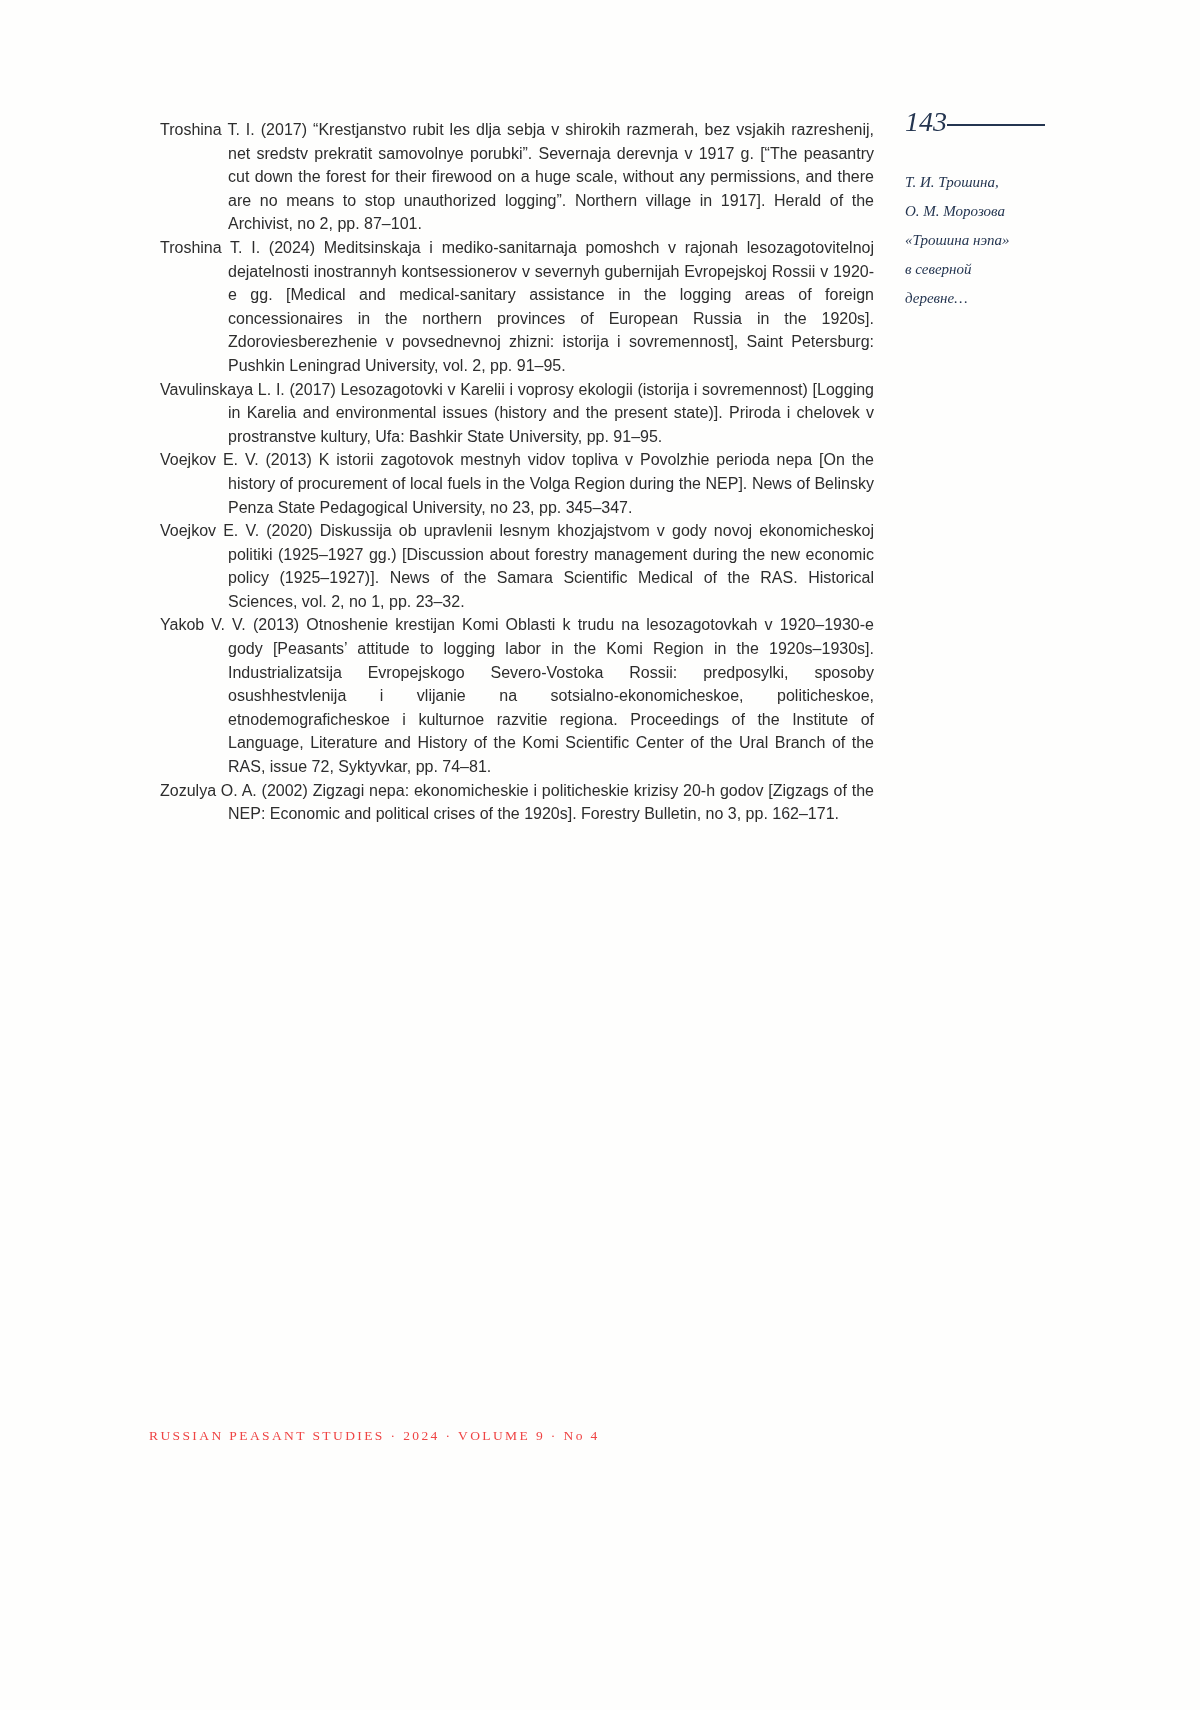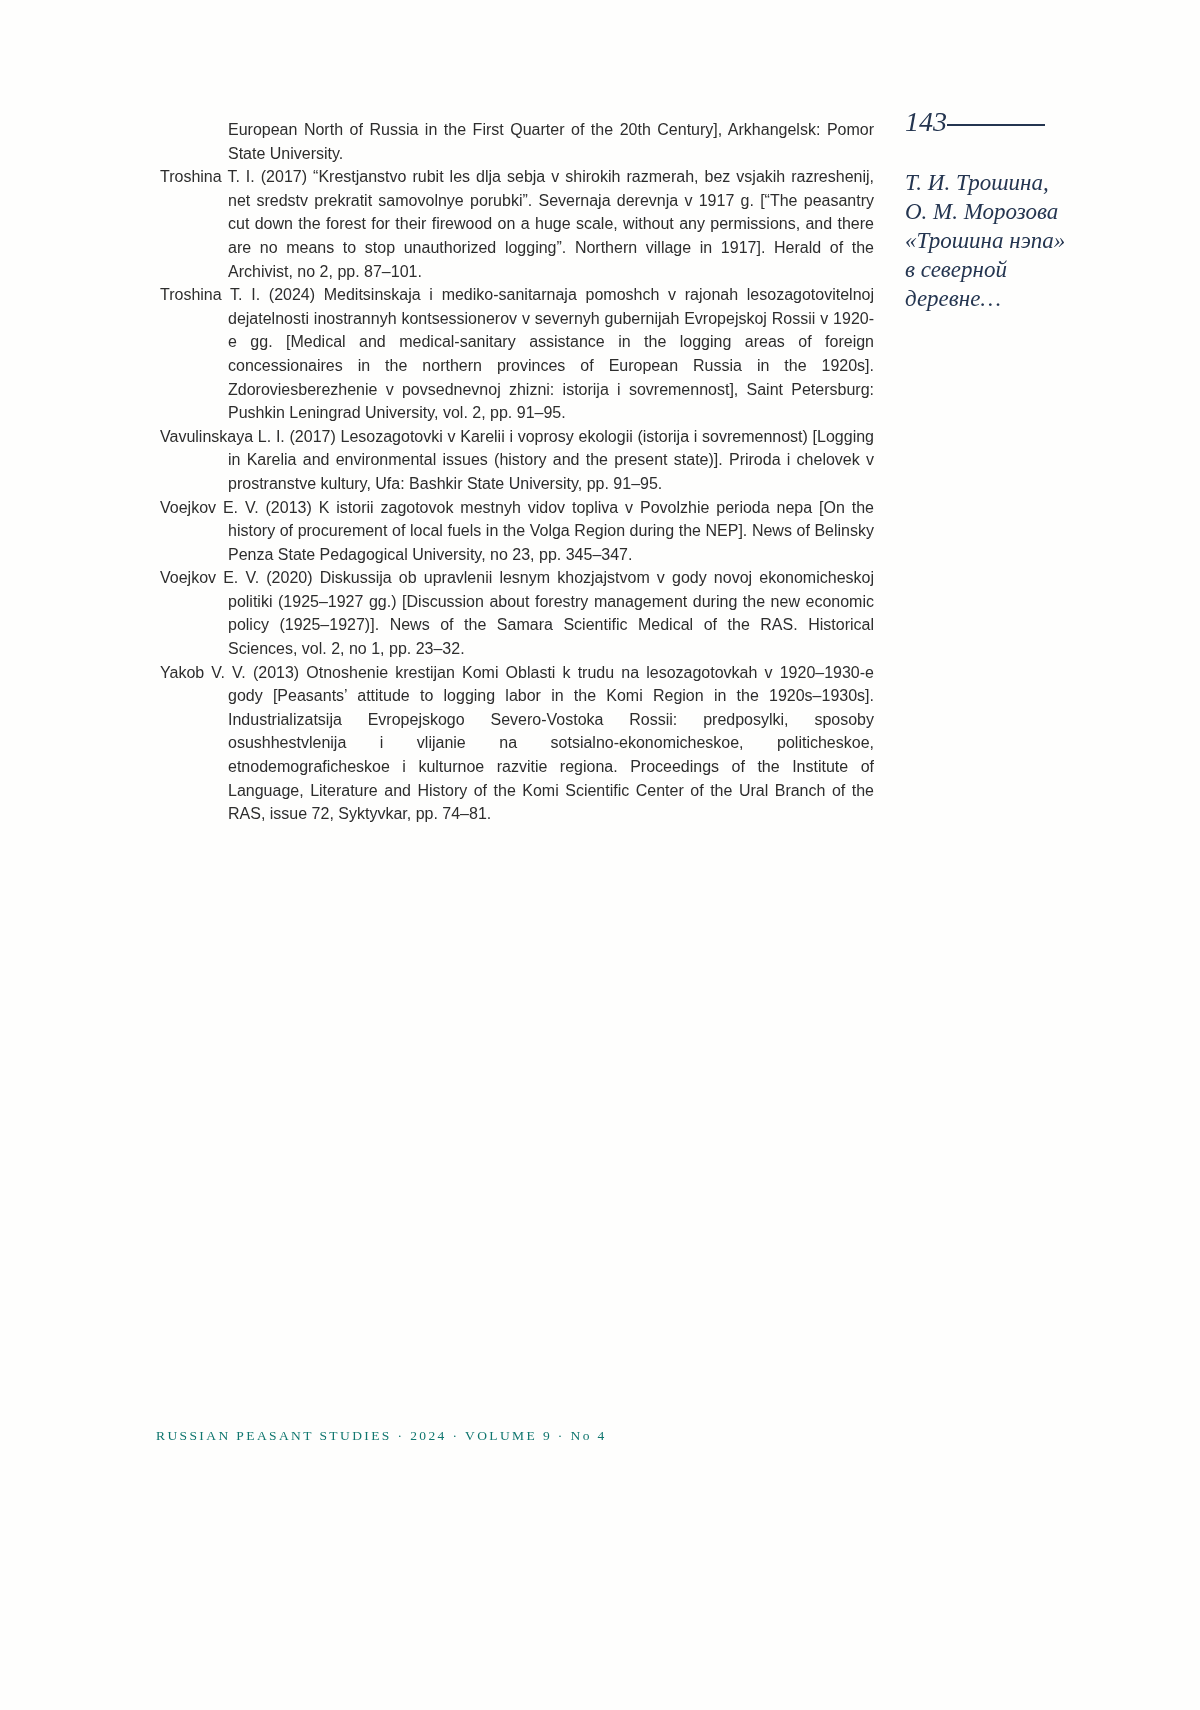--- a/index.html
+++ b/index.html
@@ -53,32 +53,32 @@
     background: #243550;
     margin-top: 6px;
   }
   
   .sidebar {
     position: absolute;
     left: 905px; top: 168px;
     width: 170px;
     font-family: "Liberation Serif", serif;
     font-style: italic;
-    font-size: 23px;
+    font-size: 15px;
     line-height: 29px;
     color: #243550;
   }
   
   .footer {
     position: absolute;
-    left: 156px; top: 1428px;
+    left: 149px; top: 1428px;
     font-family: "Liberation Serif", serif;
     font-size: 13.5px;
     letter-spacing: 2.4px;
-    color: #0f766e;
+    color: #ef4444;
     white-space: nowrap;
   }
 </style>
 </head>
 <body>
 
 <div class="page">
 
   <div class="pagehead">
     <span class="pagenum">143</span>
@@ -89,24 +89,24 @@
 
   <div>Т. И. Трошина,</div>
       <div>О. М. Морозова</div>
       <div>«Трошина нэпа»</div>
       <div>в северной</div>
       <div>деревне…</div>
     </aside>
 
   <main class="references">
 
-  <p class="ref cont"><span>European North of Russia in the First Quarter of the 20th Century], Arkhangelsk: Pomor State University.</span></p>
       <p class="ref"><span>Troshina T. I. (2017) “Krestjanstvo rubit les dlja sebja v shirokih razmerah, bez vsjakih razreshenij, net sredstv prekratit samovolnye porubki”. </span><span class="it">Severnaja derevnja v 1917 g.</span><span> [“The peasantry cut down the forest for their firewood on a huge scale, without any permissions, and there are no means to stop unauthorized logging”. Northern village in 1917]. </span><span class="it">Herald of the Archivist</span><span>, no 2, pp. 87–101.</span></p>
       <p class="ref"><span>Troshina T. I. (2024) Meditsinskaja i mediko-sanitarnaja pomoshch v rajonah lesozagotovitelnoj dejatelnosti inostrannyh kontsessionerov v severnyh gubernijah Evropejskoj Rossii v 1920-e gg. [Medical and medical-sanitary assistance in the logging areas of foreign concessionaires in the northern provinces of European Russia in the 1920s]. </span><span class="it">Zdoroviesberezhenie v povsednevnoj zhizni: istorija i sovremennost</span><span>], Saint Petersburg: Pushkin Leningrad University, vol. 2, pp. 91–95.</span></p>
       <p class="ref"><span>Vavulinskaya L. I. (2017) Lesozagotovki v Karelii i voprosy ekologii (istorija i sovremennost) [Logging in Karelia and environmental issues (history and the present state)]. </span><span class="it">Priroda i chelovek v prostranstve kultury</span><span>, Ufa: Bashkir State University, pp. 91–95.</span></p>
       <p class="ref"><span>Voejkov E. V. (2013) K istorii zagotovok mestnyh vidov topliva v Povolzhie perioda nepa [On the history of procurement of local fuels in the Volga Region during the NEP]. </span><span class="it">News of Belinsky Penza State Pedagogical University</span><span>, no 23, pp. 345–347.</span></p>
       <p class="ref"><span>Voejkov E. V. (2020) Diskussija ob upravlenii lesnym khozjajstvom v gody novoj ekonomicheskoj politiki (1925–1927 gg.) [Discussion about forestry management during the new economic policy (1925–1927)]. </span><span class="it">News of the Samara Scientific Medical of the RAS. Historical Sciences</span><span>, vol. 2, no 1, pp. 23–32.</span></p>
       <p class="ref"><span>Yakob V. V. (2013) Otnoshenie krestijan Komi Oblasti k trudu na lesozagotovkah v 1920–1930-e gody [Peasants’ attitude to logging labor in the Komi Region in the 1920s–1930s]. Industrializatsija Evropejskogo Severo-Vostoka Rossii: predposylki, sposoby osushhestvlenija i vlijanie na sotsialno-ekonomicheskoe, politicheskoe, etnodemograficheskoe i kulturnoe razvitie regiona. </span><span class="it">Proceedings of the Institute of Language, Literature and History of the Komi Scientific Center of the Ural Branch of the RAS</span><span>, issue 72, Syktyvkar, pp. 74–81.</span></p>
+      <p class="ref"><span>Zozulya O. A. (2002) Zigzagi nepa: ekonomicheskie i politicheskie krizisy 20-h godov [Zigzags of the NEP: Economic and political crises of the 1920s]. </span><span class="it">Forestry Bulletin</span><span>, no 3, pp. 162–171.</span></p>
     </main>
 
   <div class="footer">RUSSIAN PEASANT STUDIES · 2024 · VOLUME 9 · No 4</div>
 
 </div>
 
 </body></html>

